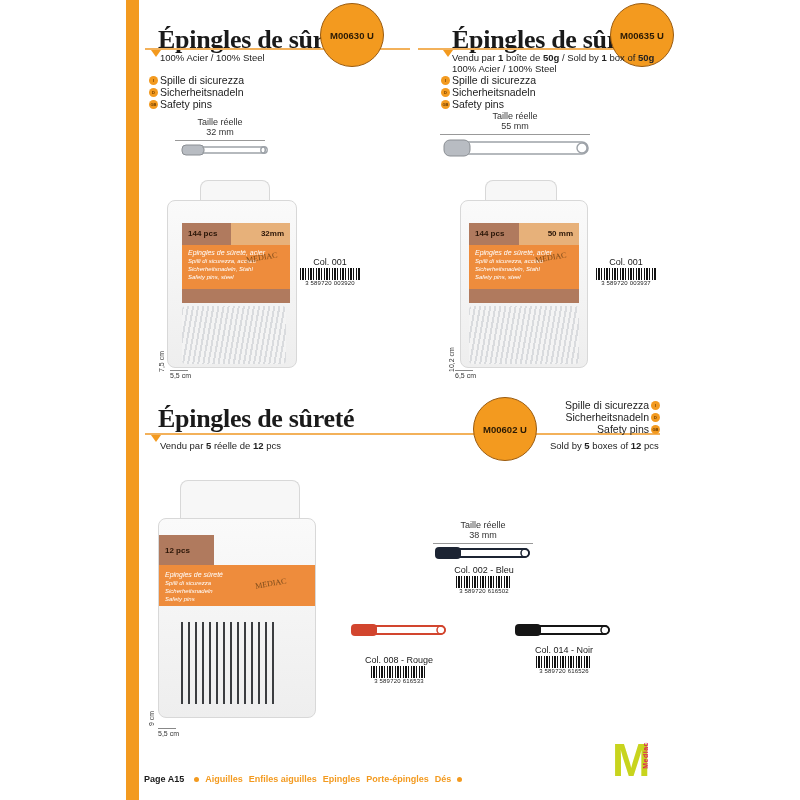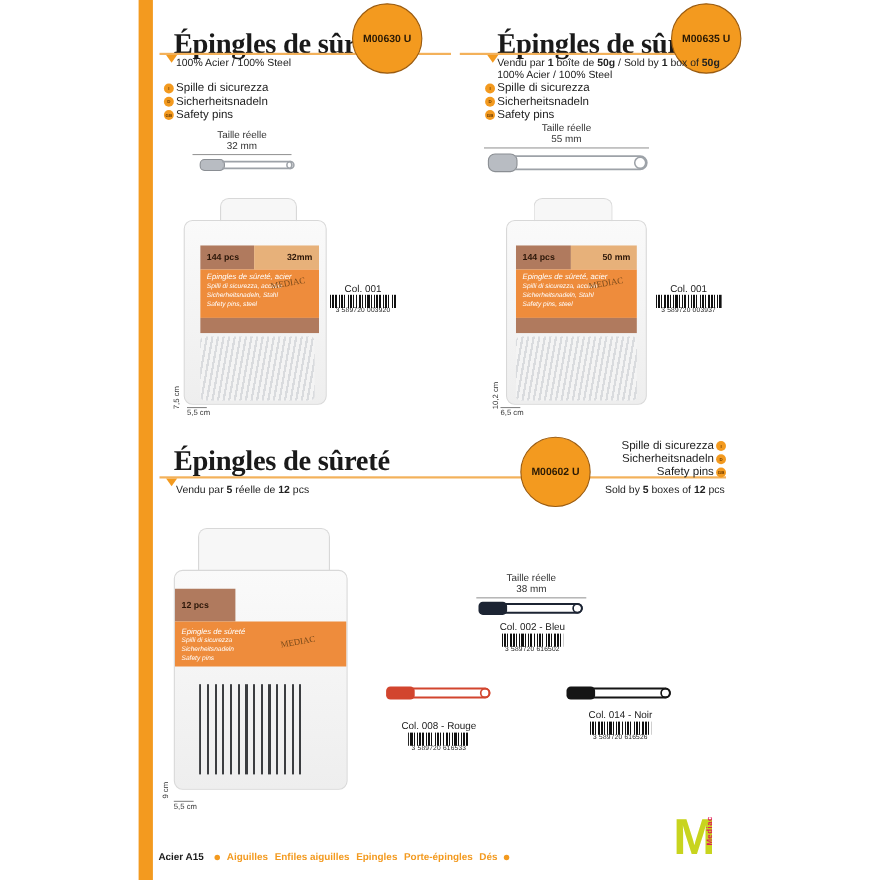--- a/index.html
+++ b/index.html
@@ -264,21 +264,21 @@
   <path d="M26 4 L92 4 A4 4 0 0 1 92 12 L26 12" fill="none" stroke="#151515" stroke-width="1.8"></path>
   <circle cx="92" cy="8" r="4" fill="none" stroke="#151515" stroke-width="1.5"></circle>
 </svg>
 <div class="code-block" style="left:527px; top:645px; width:74px;">
   <div class="col-label">Col. 014 - Noir</div>
   <div class="barcode" style="width:56px;"></div>
   <div class="ean">3 589720 616526</div>
 </div>
 
 <div class="footer">
-  <span class="page">Acier A15</span>
+  <span class="page">Page A15</span>
   <span class="bullet"></span>
   <span class="fitem">Aiguilles</span>
   <span class="fitem">Enfiles aiguilles</span>
   <span class="fitem">Epingles</span>
   <span class="fitem">Porte-épingles</span>
   <span class="fitem">Dés</span>
   <span class="bullet"></span>
 </div>
 
 <div class="logo">

